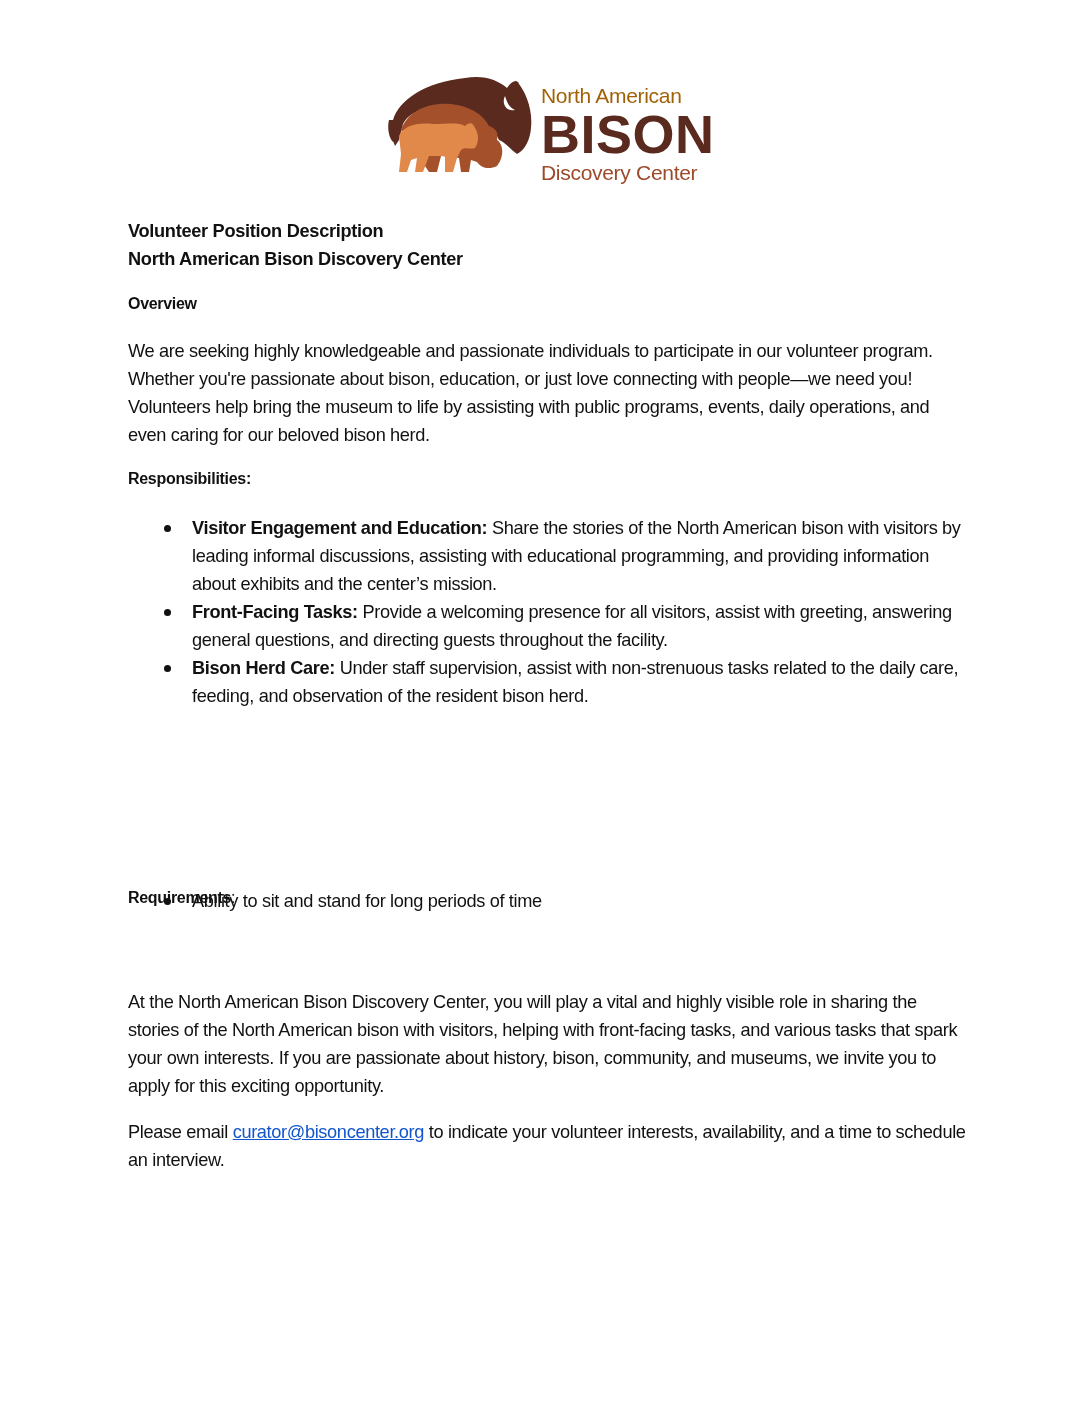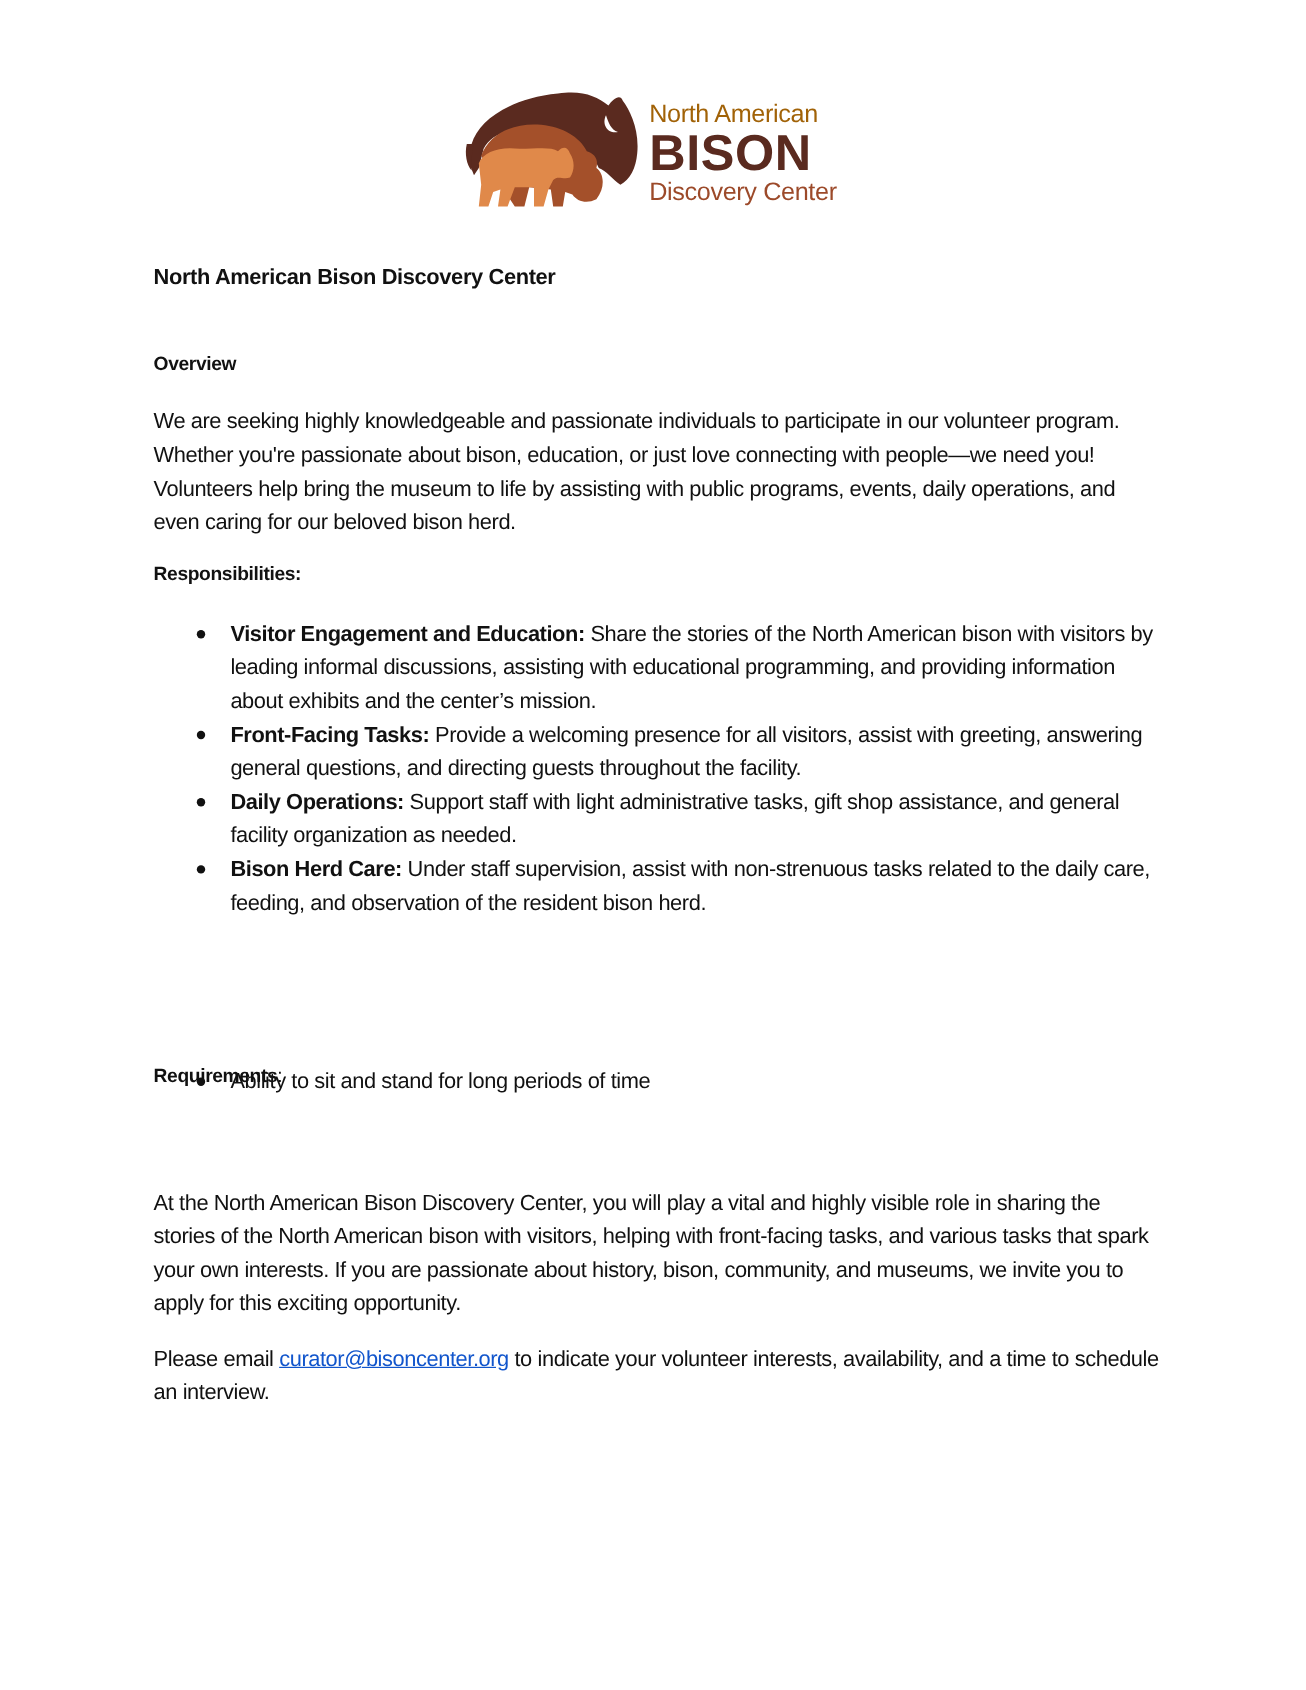--- a/index.html
+++ b/index.html
@@ -5,21 +5,21 @@
   html, body { margin: 0; padding: 0; background: #ffffff; }
   body {
     width: 1088px; height: 1408px; position: relative; overflow: hidden;
     font-family: "Liberation Sans", sans-serif; color: #111111;
   }
   .page { position: absolute; left: 128px; top: 0; width: 840px; }
   .logo { position: absolute; left: 385px; top: 70px; width: 320px; height: 110px; }
   .logo svg { position: absolute; left: 0; top: 0; }
   .logo-text { position: absolute; left: 156px; top: 15px; line-height: 1; }
   .logo-line1 { font-size: 21px; color: #a16207; letter-spacing: -0.3px; display: block; white-space: nowrap; }
-  .logo-line2 { font-size: 42px; font-weight: bold; color: #5a2a1f; display: block; letter-spacing: 0.5px; margin-top: 1px; white-space: nowrap; }
+  .logo-line2 { font-size: 54px; font-weight: bold; color: #5a2a1f; display: block; letter-spacing: 0.5px; margin-top: 1px; white-space: nowrap; }
   .logo-line3 { font-size: 21px; color: #9c4a2a; letter-spacing: -0.3px; display: block; margin-top: 1px; white-space: nowrap; }
 
   .text { font-size: 18.2px; line-height: 28px; letter-spacing: -0.35px; }
   .bold { font-weight: bold; }
   .title-block { position: absolute; top: 217px; left: 0; }
   .title-block div { font-size: 18.2px; line-height: 28px; font-weight: bold; letter-spacing: -0.3px; }
   .heading { position: absolute; left: 0; font-size: 16px; font-weight: bold; line-height: 28px; letter-spacing: -0.3px; }
   .para { position: absolute; left: 0; width: 840px; }
   ul.bullets { position: absolute; left: 0; margin: 0; padding: 0; list-style: none; width: 840px; }
   ul.bullets li { position: relative; padding-left: 64px; }
@@ -44,31 +44,31 @@
   </svg>
   <div class="logo-text">
     <span class="logo-line1">North American</span>
     <span class="logo-line2">BISON</span>
     <span class="logo-line3">Discovery Center</span>
   </div>
 </div>
 
 <div class="page">
   <div class="title-block">
+    <div>Volunteer Position Description</div>
     <div>North American Bison Discovery Center</div>
   </div>
 
   <div class="heading" style="top:290px;">Overview</div>
   <div class="para text" style="top:337px;">We are seeking highly knowledgeable and passionate individuals to participate in our volunteer program. Whether you're passionate about bison, education, or just love connecting with people—we need you! Volunteers help bring the museum to life by assisting with public programs, events, daily operations, and even caring for our beloved bison herd.</div>
 
   <div class="heading" style="top:465px;">Responsibilities:</div>
   <ul class="bullets text" style="top:514px;">
     <li><span class="dot"></span><span class="bold">Visitor Engagement and Education:</span><span> Share the stories of the North American bison with visitors by leading informal discussions, assisting with educational programming, and providing information about exhibits and the center’s mission.</span></li>
     <li><span class="dot"></span><span class="bold">Front-Facing Tasks:</span><span> Provide a welcoming presence for all visitors, assist with greeting, answering general questions, and directing guests throughout the facility.</span></li>
-    <li><span class="dot"></span><span class="bold">Daily Operations:</span><span> Support staff with light administrative tasks, gift shop assistance, and general facility organization as needed.</span></li>
     <li><span class="dot"></span><span class="bold">Bison Herd Care:</span><span> Under staff supervision, assist with non-strenuous tasks related to the daily care, feeding, and observation of the resident bison herd.</span></li>
   </ul>
 
   <div class="heading" style="top:884px;"><span>Requirements</span><span style="font-weight:normal;">:</span></div>
   <ul class="bullets text" style="top:887px;">
     <li><span class="dot"></span><span>Ability to sit and stand for long periods of time</span></li>
   </ul>
 
   <div class="para text" style="top:988px;">At the North American Bison Discovery Center, you will play a vital and highly visible role in sharing the stories of the North American bison with visitors, helping with front-facing tasks, and various tasks that spark your own interests. If you are passionate about history, bison, community, and museums, we invite you to apply for this exciting opportunity.</div>
 

